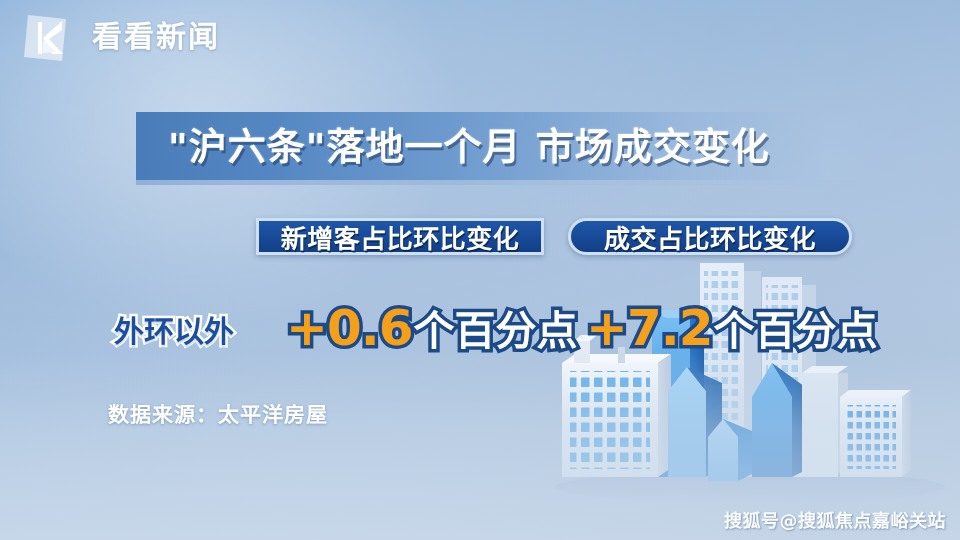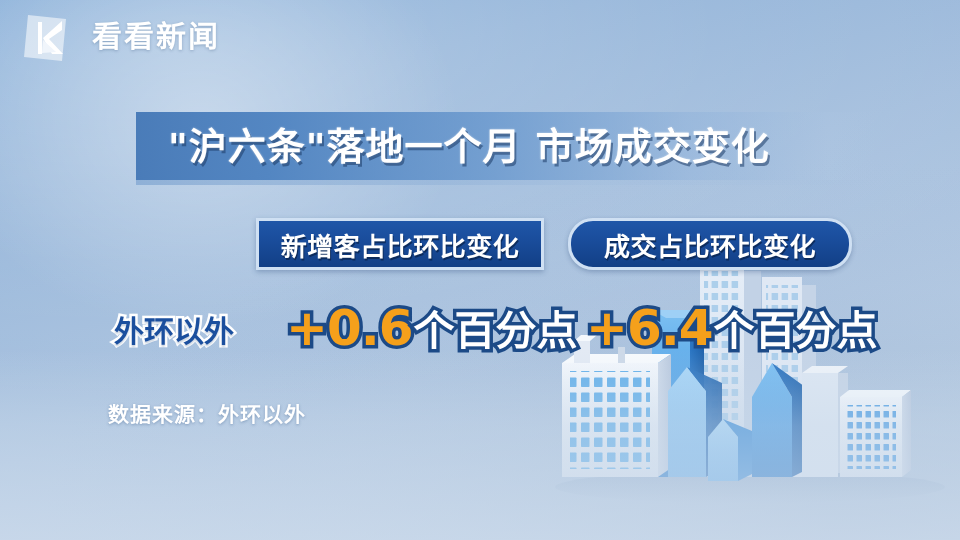--- a/index.html
+++ b/index.html
@@ -57,21 +57,21 @@
     position:absolute; left:168px; top:118px; width:760px; height:58px;
     line-height:58px;
     font-family:"DejaVu Sans","Liberation Sans",sans-serif;
     font-size:38px; font-weight:700; color:#ffffff; letter-spacing:1px;
     text-shadow: 2px 3px 0 rgba(28,58,102,0.55), 0 0 2px rgba(255,255,255,0.6);
     white-space:nowrap;
   }
 
   
   .col-head{
-    position:absolute; height:52px;
+    position:absolute; height:37px;
     background:linear-gradient(180deg,#1f56a8 0%,#1a4d9c 40%,#123f86 100%);
     border:3px solid #cfe0f3;
     box-shadow:0 2px 5px rgba(30,60,110,0.30);
     display:flex; align-items:center; justify-content:center;
   }
   .col-head span{
     font-family:"DejaVu Sans","Liberation Sans",sans-serif;
     font-size:26px; font-weight:700; color:#ffffff; letter-spacing:0.5px;
     text-shadow:1px 2px 0 rgba(10,35,75,0.75);
     white-space:nowrap;
@@ -263,18 +263,19 @@
     <span>成交占比环比变化</span>
   </div>
 
   <div class="row-label">外环以外</div>
 
   <div class="value" id="value0">
     <span class="num">+</span><span class="num">0.6</span><span class="unit">个百分点</span>
   </div>
 
   <div class="value" id="value1">
-    <span class="num">+</span><span class="num">6.4</span><span class="unit">个百分点</span>
-  </div>
-
-  <div class="source">数据来源：外环以外</div>
+    <span class="num">+</span><span class="num">7.2</span><span class="unit">个百分点</span>
+  </div>
+
+  <div class="source">数据来源：太平洋房屋</div>
+  <div class="watermark">搜狐号@搜狐焦点嘉峪关站</div>
 
 </div>
 
 </body></html>

